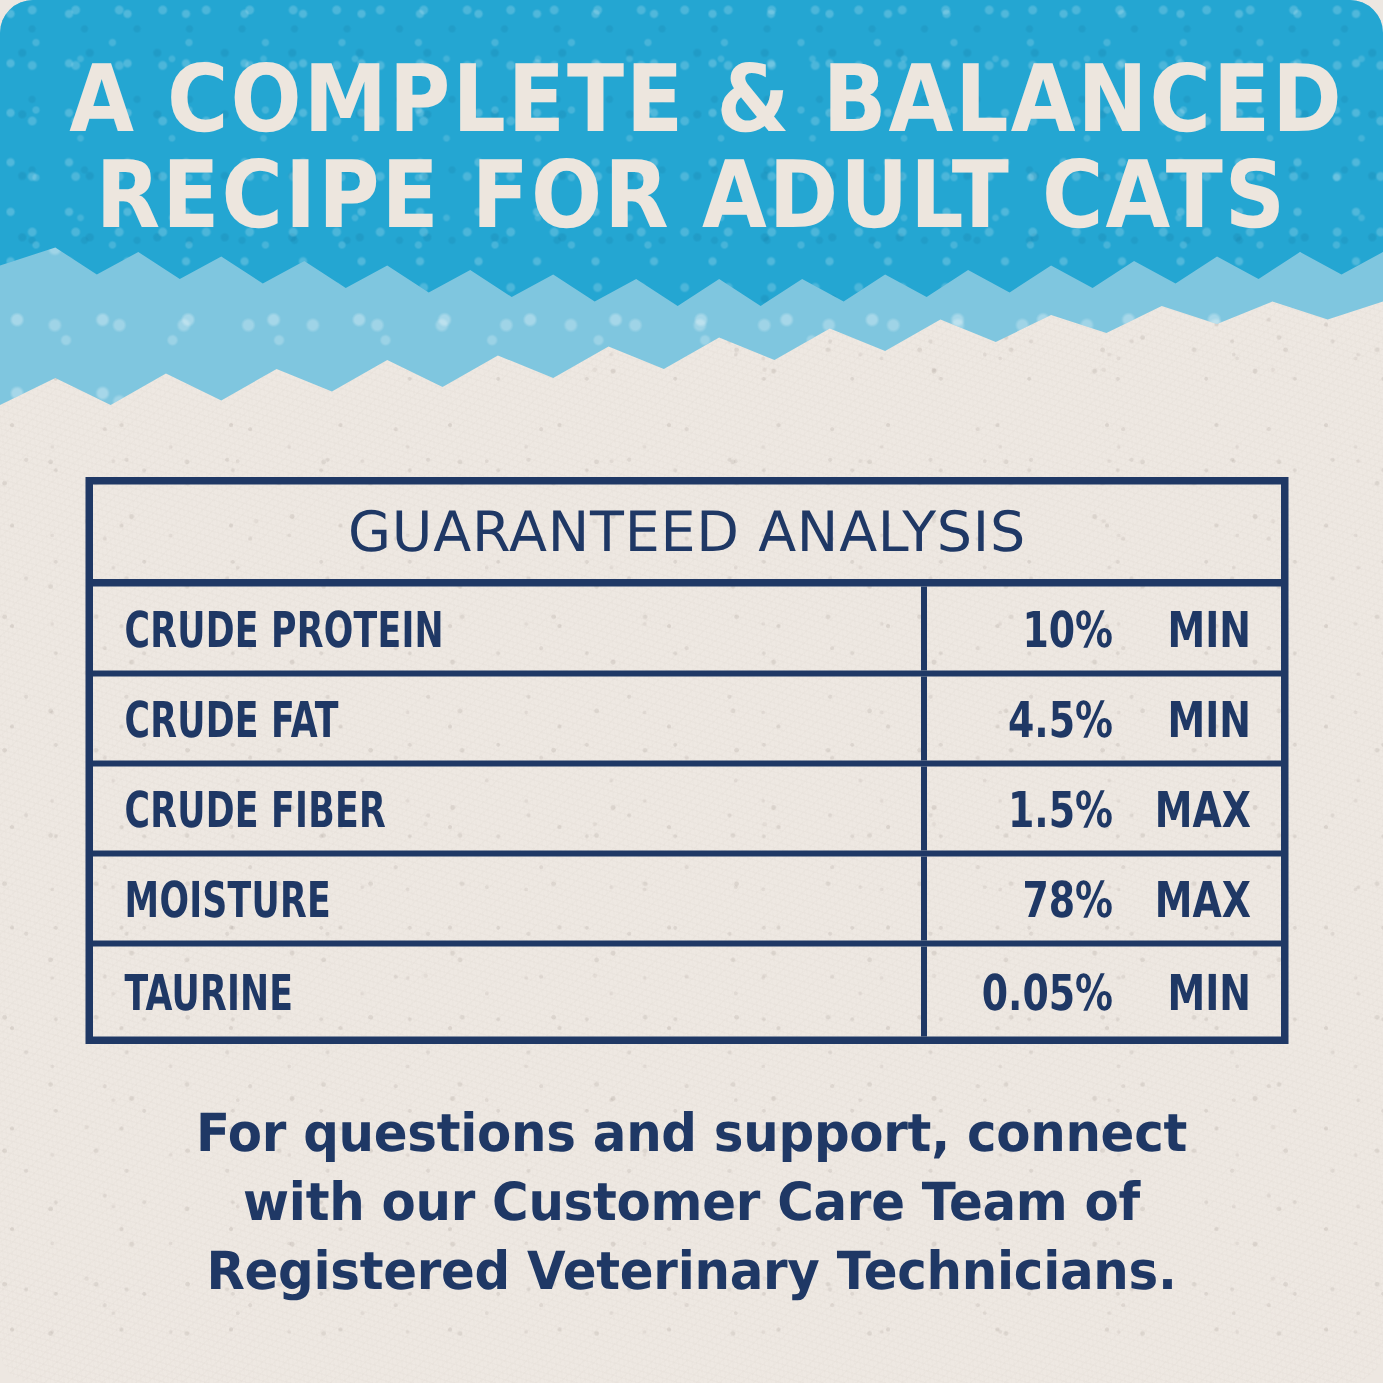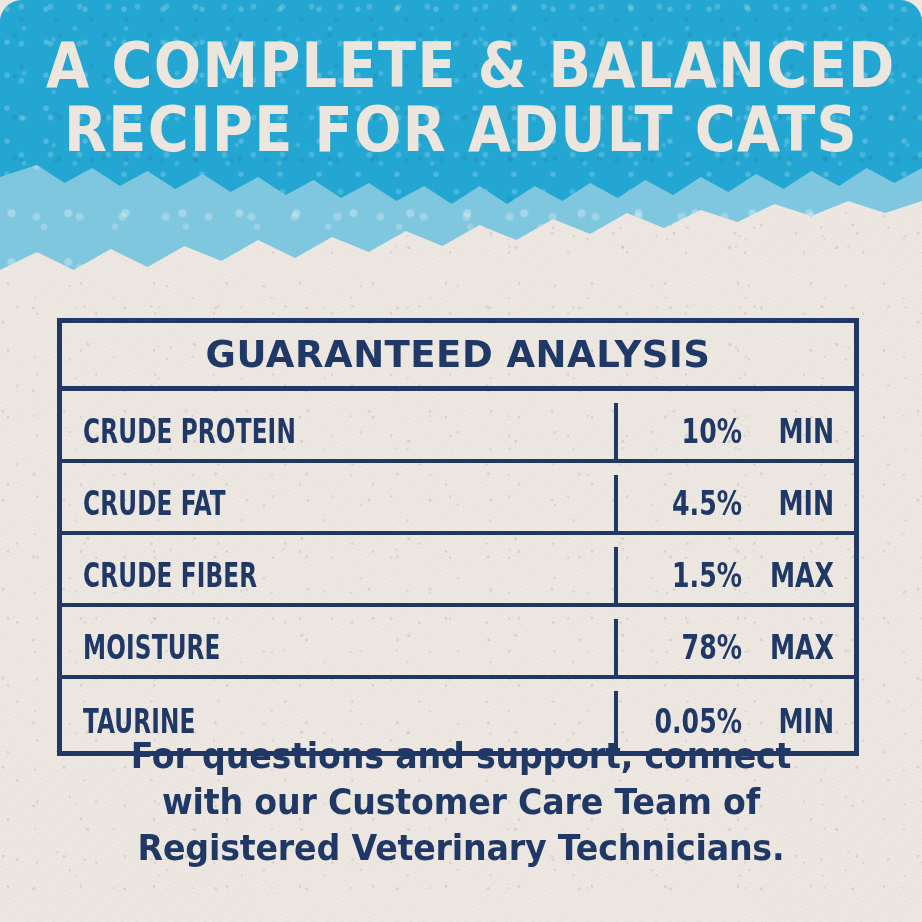--- a/index.html
+++ b/index.html
@@ -148,33 +148,32 @@
     box-sizing: border-box;
   }
   .ga-header {
     height: 63px;
     border-bottom: 5px solid #1F3865;
     display: flex;
     align-items: center;
     justify-content: center;
     color: #1F3865;
     font-family: "DejaVu Sans", sans-serif;
-    font-weight: bold;
+    font-weight: normal;
     font-size: 37px;
     letter-spacing: .5px;
     text-transform: uppercase;
     transform-origin: center;
   }
   .ga-row {
     height: 60px;
     display: flex;
     align-items: stretch;
     border-bottom: 4px solid #1F3865;
     box-sizing: border-box;
-    margin-top: 12px;
   }
   .ga-row:last-child { border-bottom: none; }
 
   .ga-label {
     flex: 0 0 552px;
     display: flex;
     align-items: center;
     padding-left: 27px;
     box-sizing: border-box;
     color: #1F3865;

